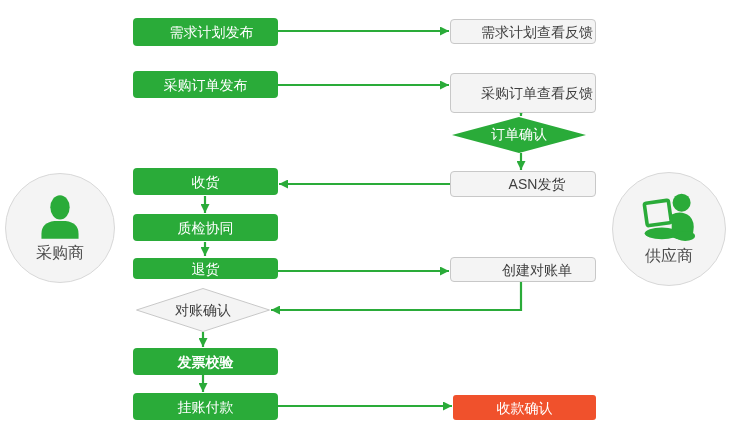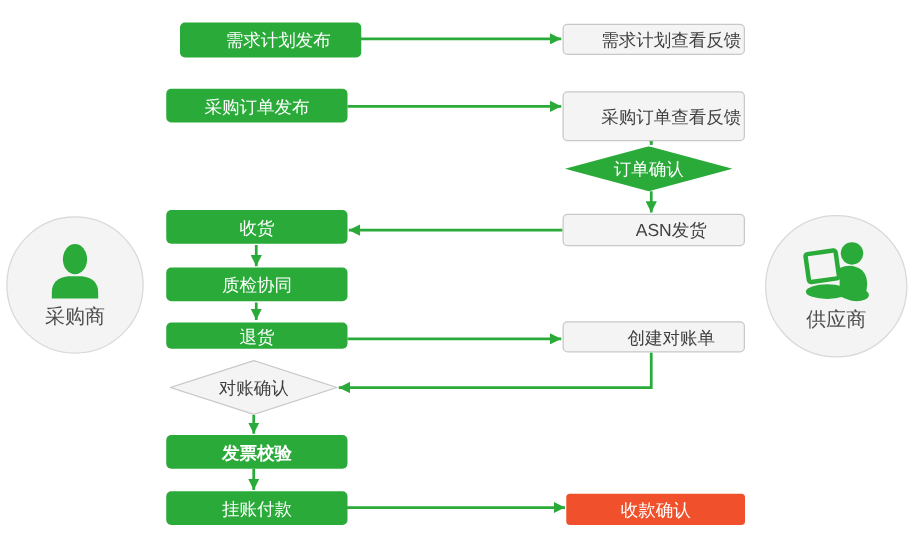--- a/index.html
+++ b/index.html
@@ -73,40 +73,40 @@
         <circle cx="46" cy="13" r="10" fill="#2aab39"></circle>
         <path d="M35 26 Q46 21 55 28 Q61 34 59 45 L58 51 Q46 57 35 51 Z" fill="#2aab39"></path>
         <rect x="6" y="12" width="27" height="25" rx="2" fill="#f4f4f4" stroke="#2aab39" stroke-width="4" transform="rotate(-8 19 24)"></rect>
         <ellipse cx="24" cy="47" rx="19" ry="6.5" fill="#2aab39"></ellipse>
         <ellipse cx="50" cy="50" rx="11" ry="5.5" fill="#2aab39"></ellipse>
       </svg>
     </span>
     <span class="alabel">供应商</span>
   </div>
 
-  <div class="node green" style="left:144px; top:18px;  width:145px; height:28px;padding-left:12px;">需求计划发布</div>
+  <div class="node green" style="left:133px; top:18px;  width:145px; height:28px;padding-left:12px;">需求计划发布</div>
   <div class="node green" style="left:133px; top:71px;  width:145px; height:27px;">采购订单发布</div>
   <div class="node green" style="left:133px; top:168px; width:145px; height:27px;">收货</div>
   <div class="node green" style="left:133px; top:214px; width:145px; height:27px;">质检协同</div>
   <div class="node green" style="left:133px; top:258px; width:145px; height:21px;">退货</div>
 
   <div class="diamond gray-d" style="left:136px; top:288px; width:134px; height:44px;">
     <svg class="shape" viewBox="0 0 134 44" preserveAspectRatio="none" xmlns="http://www.w3.org/2000/svg">
       <polygon points="67,0.5 133.5,22 67,43.5 0.5,22" fill="#f4f4f4" stroke="#c8c8c8" stroke-width="1"></polygon>
     </svg>
     <span class="lbl">对账确认</span>
   </div>
 
   <div class="node green" style="left:133px; top:348px; width:145px; height:27px;font-weight:bold;">发票校验</div>
   <div class="node green" style="left:133px; top:393px; width:145px; height:27px;">挂账付款</div>
 
   <div class="node gray" style="left:450px; top:19px;  width:146px; height:25px;">需求计划查看反馈</div>
   <div class="node gray" style="left:450px; top:73px;  width:146px; height:40px;">采购订单查看反馈</div>
 
-  <div class="diamond green-d" style="left:452px; top:117px; width:134px; height:36px;">
+  <div class="diamond green-d" style="left:452px; top:117px; width:134px; height:36px;font-family:Liberation Serif, serif;">
     <svg class="shape" viewBox="0 0 134 36" preserveAspectRatio="none" xmlns="http://www.w3.org/2000/svg">
       <polygon points="67,0 134,18 67,36 0,18" fill="#2aab39"></polygon>
     </svg>
     <span class="lbl">订单确认</span>
   </div>
 
   <div class="node gray" style="left:450px; top:171px; width:146px; height:26px;">ASN发货</div>
   <div class="node gray" style="left:450px; top:257px; width:146px; height:25px;">创建对账单</div>
   <div class="node red" style="left:453px; top:395px; width:143px; height:25px;">收款确认</div>
 

